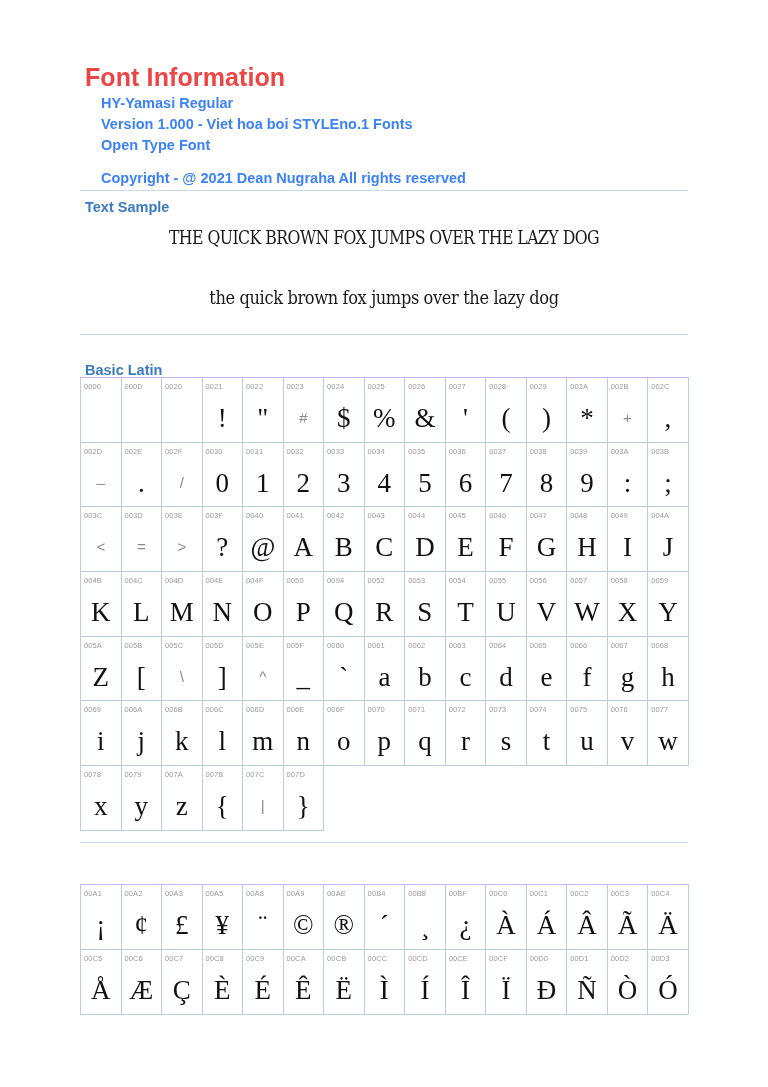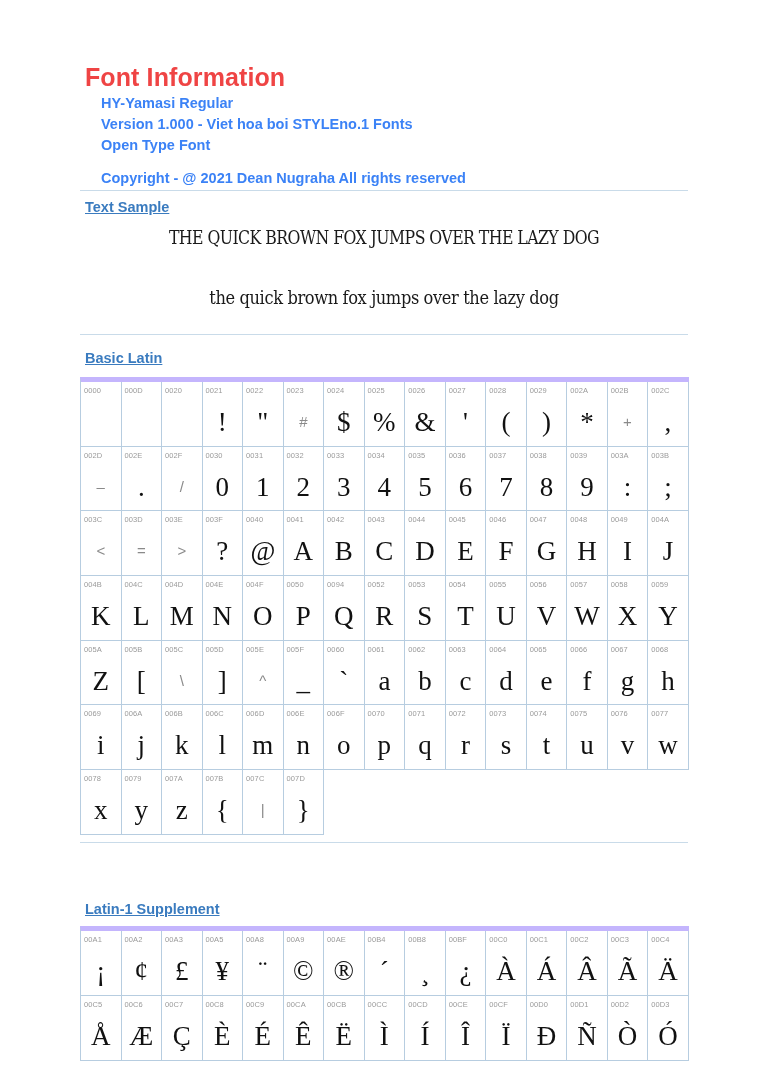--- a/index.html
+++ b/index.html
@@ -2,29 +2,29 @@
 <html><head>
 <meta charset="utf-8">
 <style>
   html, body { margin: 0; padding: 0; background: #ffffff; }
   body { width: 768px; height: 1087px; position: relative; overflow: hidden;
          font-family: "Liberation Sans", sans-serif; color: #111; }
   .abs { position: absolute; }
   .title { left: 85px; top: 63px; font-size: 25px; font-weight: bold; color: #ef4444; letter-spacing: 0.1px; }
   .info-line { left: 85px; font-size: 14.5px; font-weight: bold; color: #3b82f6; margin-left: 16px; }
   .divider { left: 80px; width: 608px; height: 0; border-top: 1.5px solid #c9dbe9; }
-  .section-h { left: 85px; font-size: 14.5px; font-weight: bold; color: #3a7bbf; text-decoration: underline; }
+  .section-h { left: 85px; font-size: 14.5px; font-weight: bold; color: #3a7bbf; }
   .sample { left: 80px; width: 608px; text-align: center; font-family: "DejaVu Serif", serif;
             color: #1a1a1a; font-stretch: condensed; }
   .sample-upper { top: 226px; font-size: 19px; letter-spacing: -0.6px; transform: scaleX(0.92); }
   .sample-lower { top: 286px; font-size: 19px; letter-spacing: -0.4px; transform: scaleX(0.95); }
   .grid { left: 80px; display: grid; grid-template-columns: repeat(15, 40.53px);
-          border-left: 1px solid #b7cde0; border-top: 5px solid #c4b5fd; }
+          border-left: 1px solid #b7cde0; border-top: 1px solid #c4b5fd; }
   .grid-basic { top: 377px; grid-auto-rows: 64.7px; }
-  .grid-latin { top: 884px; grid-auto-rows: 65px; margin-top: 42px; }
+  .grid-latin { top: 884px; grid-auto-rows: 65px; }
   .cell { border-right: 1px solid #b7cde0; border-bottom: 1px solid #b7cde0; position: relative;
           box-sizing: border-box; background: #fff; }
   .cell .code { position: absolute; left: 3px; top: 4px; font-size: 7.5px; color: #9a9a9a;
                 font-family: "Liberation Sans", sans-serif; letter-spacing: 0.1px; }
   .cell .glyph { position: absolute; left: 0; right: 0; top: 20px; text-align: center;
                  font-family: "Liberation Serif", serif; font-size: 27px; line-height: 40px; color: #111; }
   .cell .glyph.light { color: #8a8a8a; font-family: "Liberation Sans", sans-serif; font-size: 15px; }
 </style>
 </head>
 <body>
@@ -36,21 +36,21 @@
 <div class="abs info-line" style="top:170px">Copyright - @ 2021 Dean Nugraha All rights reserved</div>
 
 <div class="abs divider" style="top:190px"></div>
 
 <div class="abs section-h" style="top:199px">Text Sample</div>
 <div class="abs sample sample-upper">THE QUICK BROWN FOX JUMPS OVER THE LAZY DOG</div>
 <div class="abs sample sample-lower">the quick brown fox jumps over the lazy dog</div>
 
 <div class="abs divider" style="top:334px"></div>
 
-<div class="abs section-h" style="top:350px">Basic Latin</div>
+<div class="abs section-h" style="top:362px">Basic Latin</div>
 <div class="abs grid grid-basic" id="grid-basic">
     <div class="cell">
       <span class="code">0000</span>
       <span class="glyph"></span>
     </div>
     <div class="cell">
       <span class="code">000D</span>
       <span class="glyph"></span>
     </div>
     <div class="cell">

